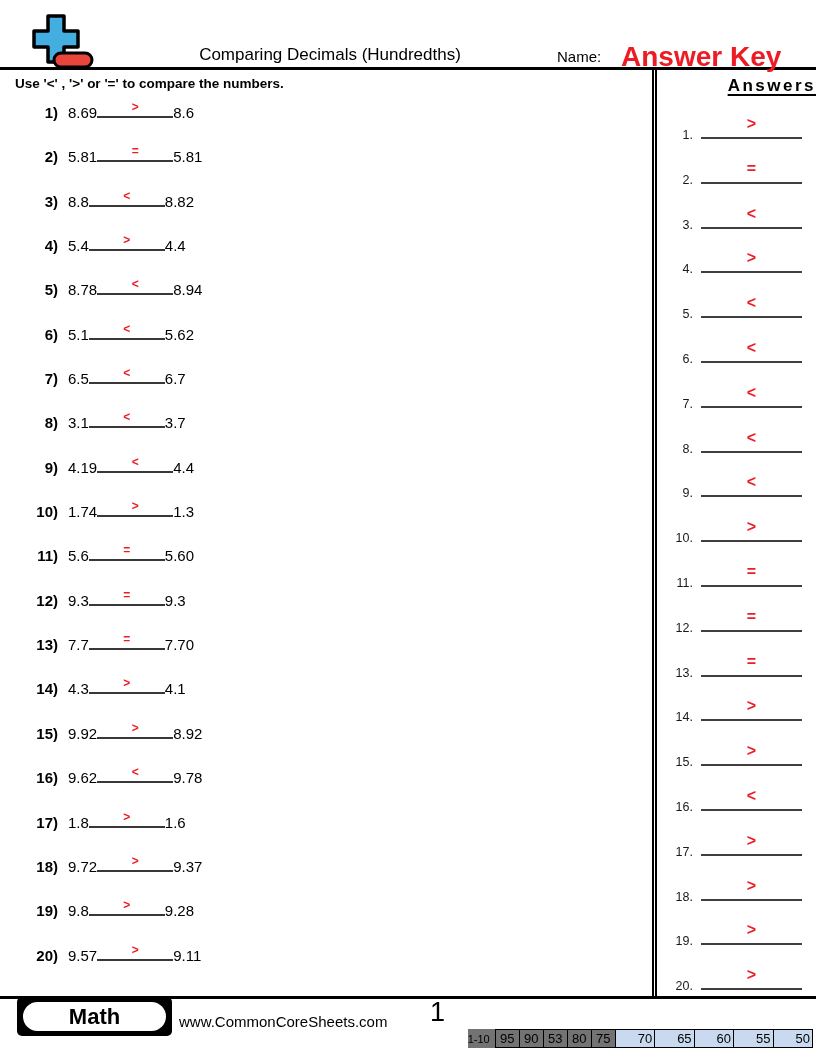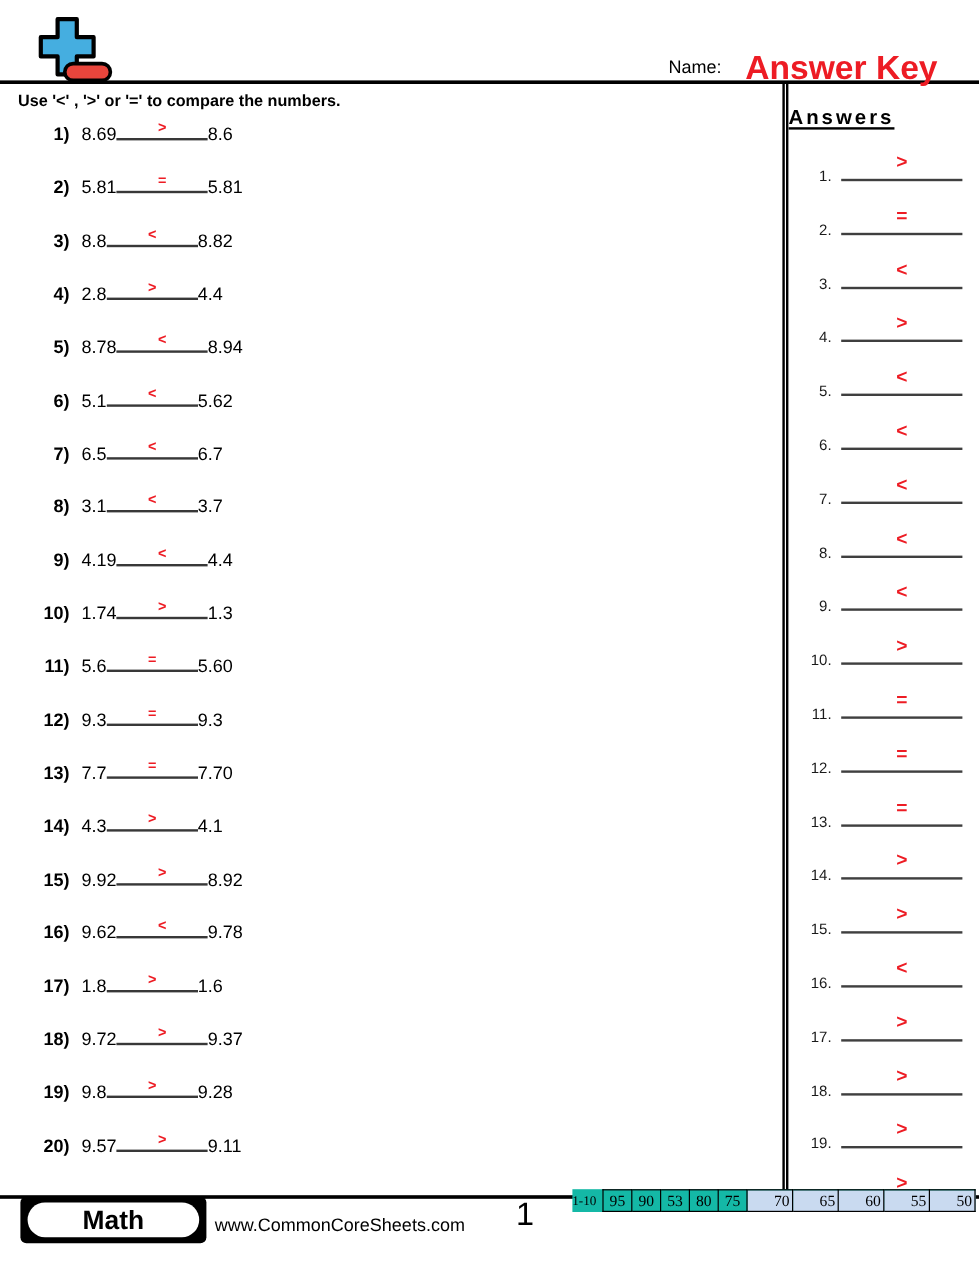--- a/index.html
+++ b/index.html
@@ -26,51 +26,52 @@
   .instructions{font-weight:bold;font-size:13.5px;padding:6px 0 0 15px;height:24px;}
   .problems{}
   .problem{display:flex;align-items:baseline;height:44.35px;padding:10px 0 0 28px;font-size:15px;}
   .p-num{font-weight:bold;width:30px;text-align:right;margin-right:10px;flex:none;}
   .p-left{flex:none;}
   .p-line{display:inline-block;width:76px;height:0;border-bottom:2px solid #383838;position:relative;flex:none;}
   .p-sym{position:absolute;left:0;right:0;bottom:2px;text-align:center;font-size:12px;font-weight:bold;color:var(--accent-red);}
   .p-right{flex:none;}
   
   .answers-panel{width:164px;border-left:5px double #000;overflow:hidden;}
-  .answers-header{margin-top:18px;text-align:left;font-size:17px;font-weight:bold;letter-spacing:2.5px;
+  .answers-header{margin-top:6px;text-align:right;font-size:17px;font-weight:bold;letter-spacing:2.5px;
     text-decoration:underline;text-underline-offset:3px;text-decoration-thickness:2px;}
   .answers-list{padding-top:20px;}
   .answer{display:flex;align-items:baseline;height:44.8px;padding:12px 14px 0 10px;}
   .a-num{font-size:12.5px;width:26px;text-align:right;margin-right:8px;flex:none;color:#1a1a1a;}
   .a-line{flex:1;height:0;border-bottom:2px solid #3f3f3f;position:relative;}
   .a-sym{position:absolute;left:0;right:0;bottom:4px;text-align:center;font-size:16px;font-weight:bold;color:var(--accent-red);}
   
   .footer-line{position:absolute;left:0;top:996px;width:816px;height:3px;background:#000;}
   .math-badge{position:absolute;left:17px;top:997px;width:155px;height:39px;background:#000;border-radius:5px;z-index:4;}
   .math-badge-pill{position:absolute;left:6px;right:6px;top:5px;bottom:5px;background:#fff;border-radius:16px;
     display:flex;align-items:center;justify-content:center;font-size:22px;font-weight:bold;}
   .website{position:absolute;left:179px;top:1013px;font-size:15px;}
   .page-number{position:absolute;left:430px;top:997px;font-size:27px;}
-  .grade-table{position:absolute;top:991px;right:3px;border-collapse:collapse;z-index:4;background:#14b8a6;font-family:Liberation Serif, serif;}
+  .grade-table{position:absolute;top:1029px;right:3px;border-collapse:collapse;z-index:4;background:#737373;}
   .grade-table td.g-cell{border:1.6px solid #000;min-width:24px;height:18px;text-align:center;font-size:13px;padding:0 2px;}
   .grade-table td.g-label{border:none;font-size:11px;text-align:right;padding-right:5px;background:transparent;}
   .grade-table td.shaded{background:var(--table-shaded);padding-left:22px;}
 </style>
 </head>
 <body>
 
 <div class="page">
 
   <div class="header-line"></div>
   <div class="logo">
     <svg width="72" height="60" viewBox="0 0 72 60" aria-hidden="true">
       <path d="M24 4 H40 V19 H54 V35 H40 V50 H24 V35 H10 V19 H24 Z" fill="var(--logo-blue)" stroke="#000" stroke-width="3.5" stroke-linejoin="round"></path>
       <rect x="30" y="41" width="38" height="14" rx="7" fill="var(--logo-red)" stroke="#000" stroke-width="3"></rect>
     </svg>
   </div>
+  <div class="page-title">Comparing Decimals (Hundredths)</div>
   <div class="name-label">Name:</div>
   <div class="answer-key">Answer Key</div>
 
   <div class="content">
     <div class="main">
       <div class="instructions">Use '&lt;' , '&gt;' or '=' to compare the numbers.</div>
       <div class="problems" id="problems-list">
   <div class="problem">
     <span class="p-num">1)</span>
     <span class="p-left">8.69</span>
@@ -93,21 +94,21 @@
     <span class="p-num">3)</span>
     <span class="p-left">8.8</span>
     <span class="p-line">
       <span class="p-sym">&lt;</span>
     </span>
     <span class="p-right">8.82</span>
   </div>
 
   <div class="problem">
     <span class="p-num">4)</span>
-    <span class="p-left">2.8</span>
+    <span class="p-left">5.4</span>
     <span class="p-line">
       <span class="p-sym">&gt;</span>
     </span>
     <span class="p-right">4.4</span>
   </div>
 
   <div class="problem">
     <span class="p-num">5)</span>
     <span class="p-left">8.78</span>
     <span class="p-line">

